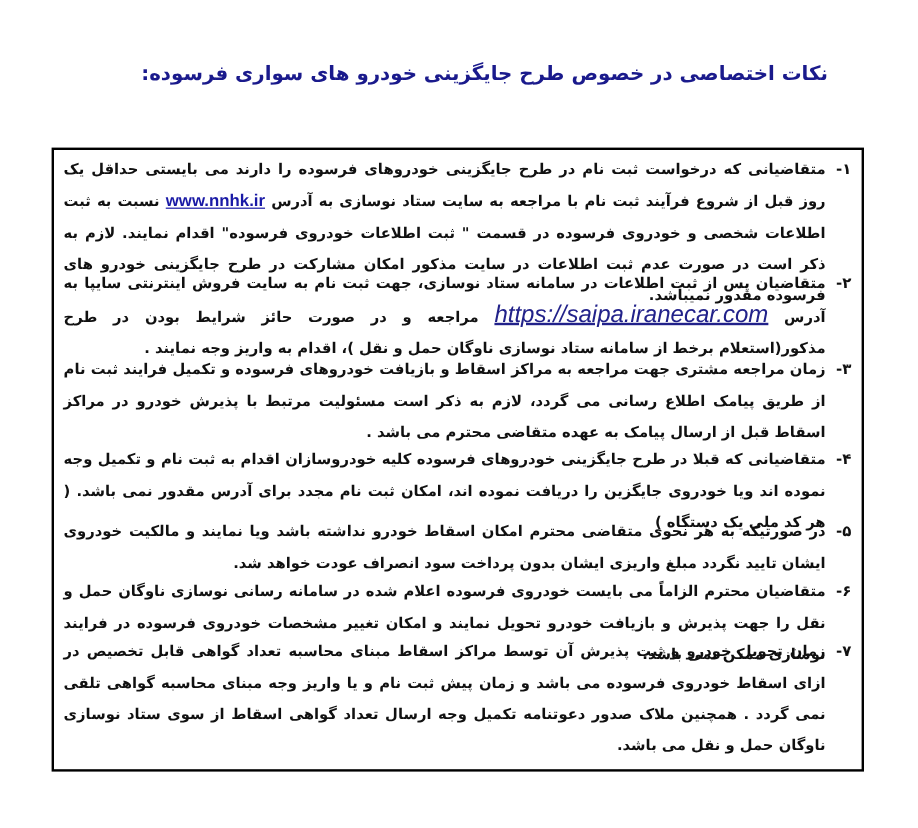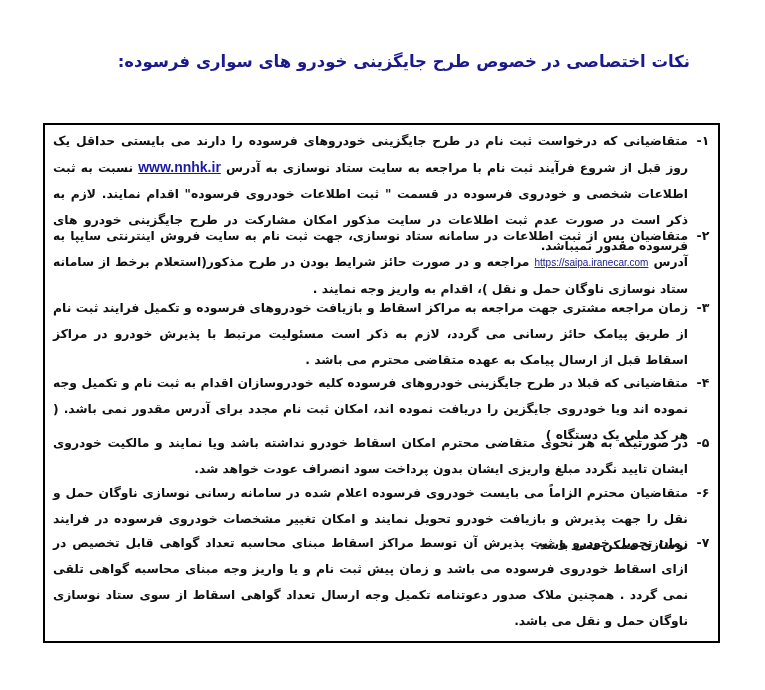--- a/index.html
+++ b/index.html
@@ -74,22 +74,23 @@
       color: #1a1aa6;
       text-decoration: underline;
       font-family: "Liberation Sans", sans-serif;
       font-weight: bold;
       font-size: 14px;
       direction: ltr;
       unicode-bidi: embed;
     }
     .text a.saipa {
       font-weight: normal;
-      font-size: 10px;
+      font-size: 20px;
       color: #22228a;
+      font-style: italic;
     }
   </style>
 </head>
 <body>
 
 <div class="title">نکات اختصاصی در خصوص طرح جایگزینی خودرو های  سواری فرسوده:</div>
 
 <div class="box">
   <ol class="items">
 
@@ -98,21 +99,21 @@
       <span class="text"><span>متقاضیانی که درخواست ثبت نام در طرح جایگزینی خودروهای فرسوده را دارند می بایستی حداقل یک روز قبل از شروع فرآیند ثبت نام با مراجعه به سایت ستاد نوسازی به آدرس </span><a>www.nnhk.ir</a><span> نسبت به ثبت اطلاعات شخصی و خودروی فرسوده در قسمت " ثبت اطلاعات خودروی فرسوده" اقدام نمایند. لازم به ذکر است در صورت عدم ثبت اطلاعات در سایت مذکور امکان مشارکت در طرح جایگزینی خودرو های فرسوده مقدور نمیباشد.</span></span>
     </li>
 
     <li class="item" style="top:98px;">
       <span class="num">۲-</span>
       <span class="text"><span>متقاضیان پس از ثبت اطلاعات در سامانه ستاد نوسازی، جهت ثبت نام به سایت فروش اینترنتی سایپا به آدرس </span><a class="saipa">https://saipa.iranecar.com</a><span> مراجعه و در صورت حائز شرایط بودن در طرح مذکور(استعلام برخط از سامانه ستاد نوسازی ناوگان حمل و نقل )، اقدام به واریز وجه نمایند .</span></span>
     </li>
 
     <li class="item" style="top:170px;">
       <span class="num">۳-</span>
-      <span class="text">زمان مراجعه مشتری جهت مراجعه به مراکز اسقاط و بازیافت خودروهای فرسوده و تکمیل فرایند ثبت نام از طریق پیامک حائز رسانی می گردد، لازم به ذکر است مسئولیت مرتبط با پذیرش خودرو در مراکز اسقاط قبل از ارسال پیامک به عهده متقاضی محترم می باشد .</span>
+      <span class="text">زمان مراجعه مشتری جهت مراجعه به مراکز اسقاط و بازیافت خودروهای فرسوده و تکمیل فرایند ثبت نام از طریق پیامک اطلاع رسانی می گردد، لازم به ذکر است مسئولیت مرتبط با پذیرش خودرو در مراکز اسقاط قبل از ارسال پیامک به عهده متقاضی محترم می باشد .</span>
     </li>
 
     <li class="item" style="top:245px;">
       <span class="num">۴-</span>
       <span class="text">متقاضیانی که قبلا در طرح جایگزینی خودروهای فرسوده کلیه خودروسازان اقدام به ثبت نام و تکمیل وجه نموده اند ویا خودروی جایگزین را دریافت نموده اند، امکان ثبت نام مجدد برای آدرس مقدور نمی باشد. ( هر کد ملی یک دستگاه )</span>
     </li>
 
     <li class="item" style="top:305px;">
       <span class="num">۵-</span>
       <span class="text">در صورتیکه به هر نحوی متقاضی محترم امکان اسقاط خودرو نداشته باشد ویا نمایند و مالکیت خودروی ایشان تایید نگردد مبلغ واریزی ایشان بدون پرداخت سود انصراف عودت خواهد شد.</span>

